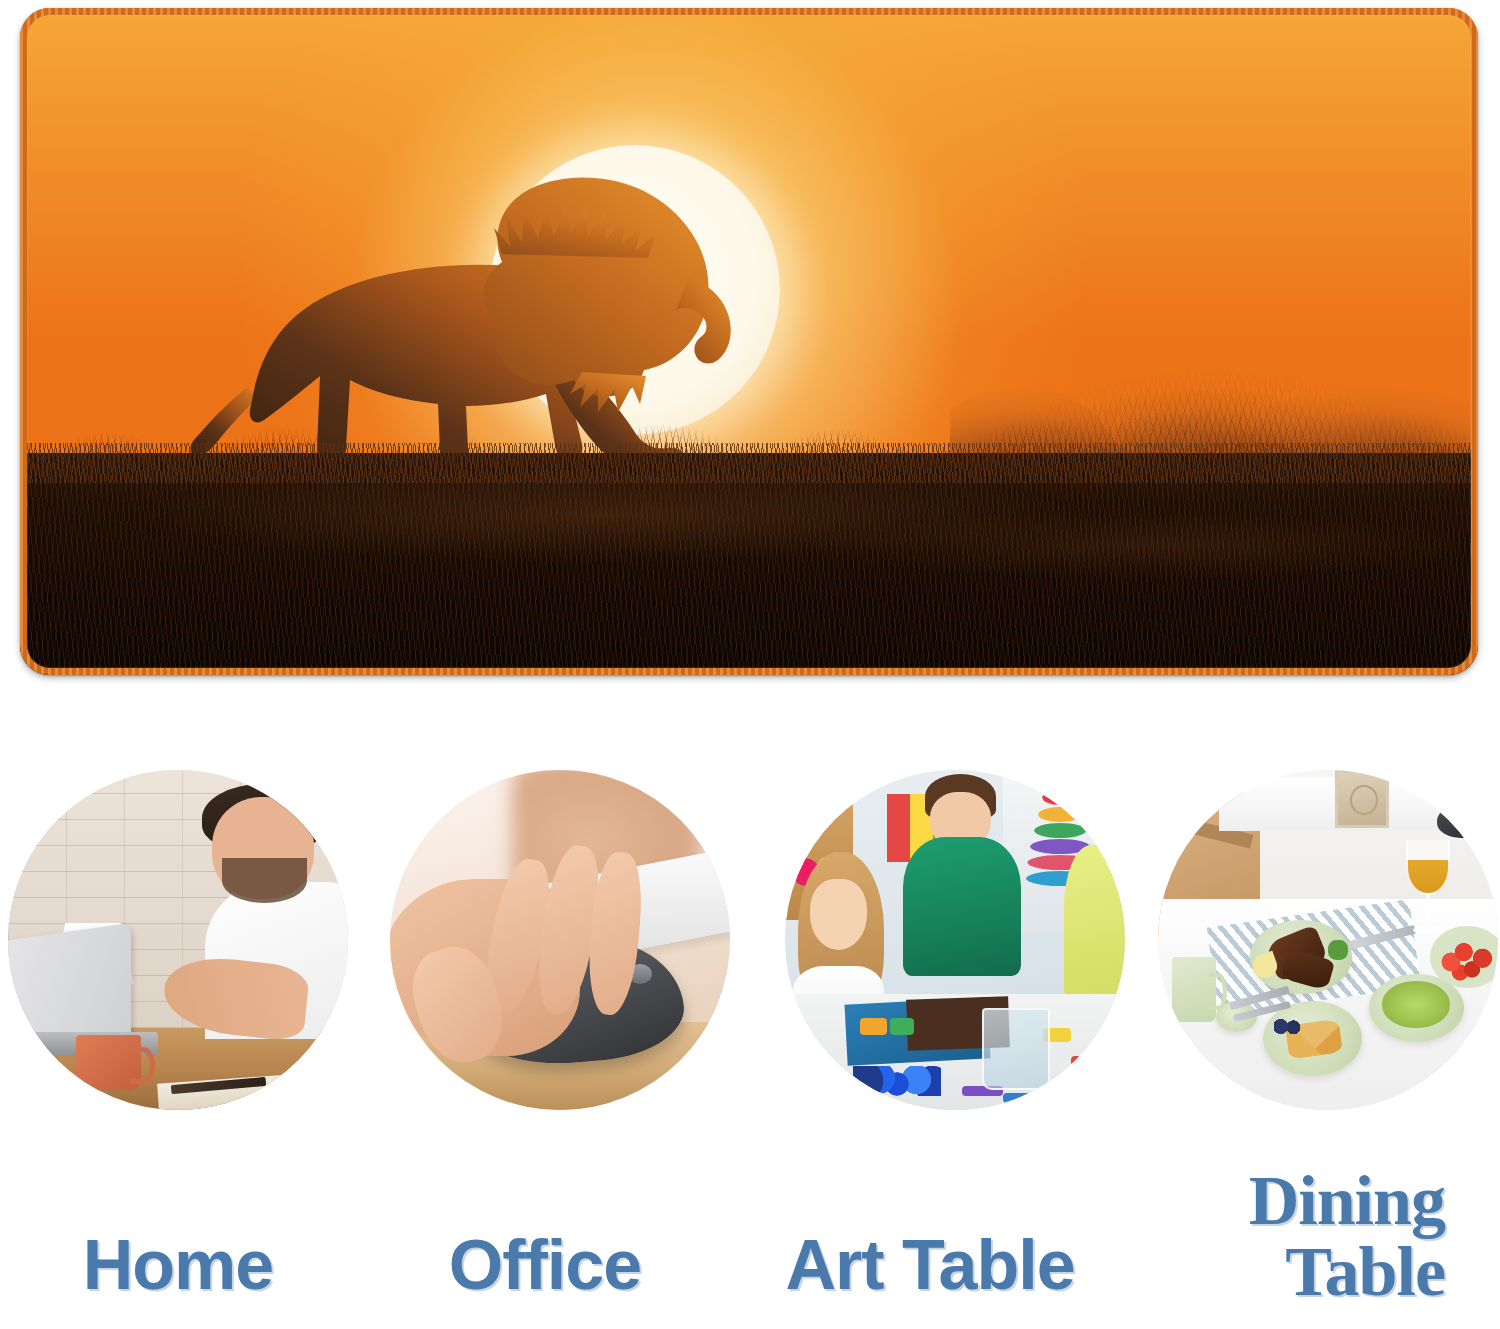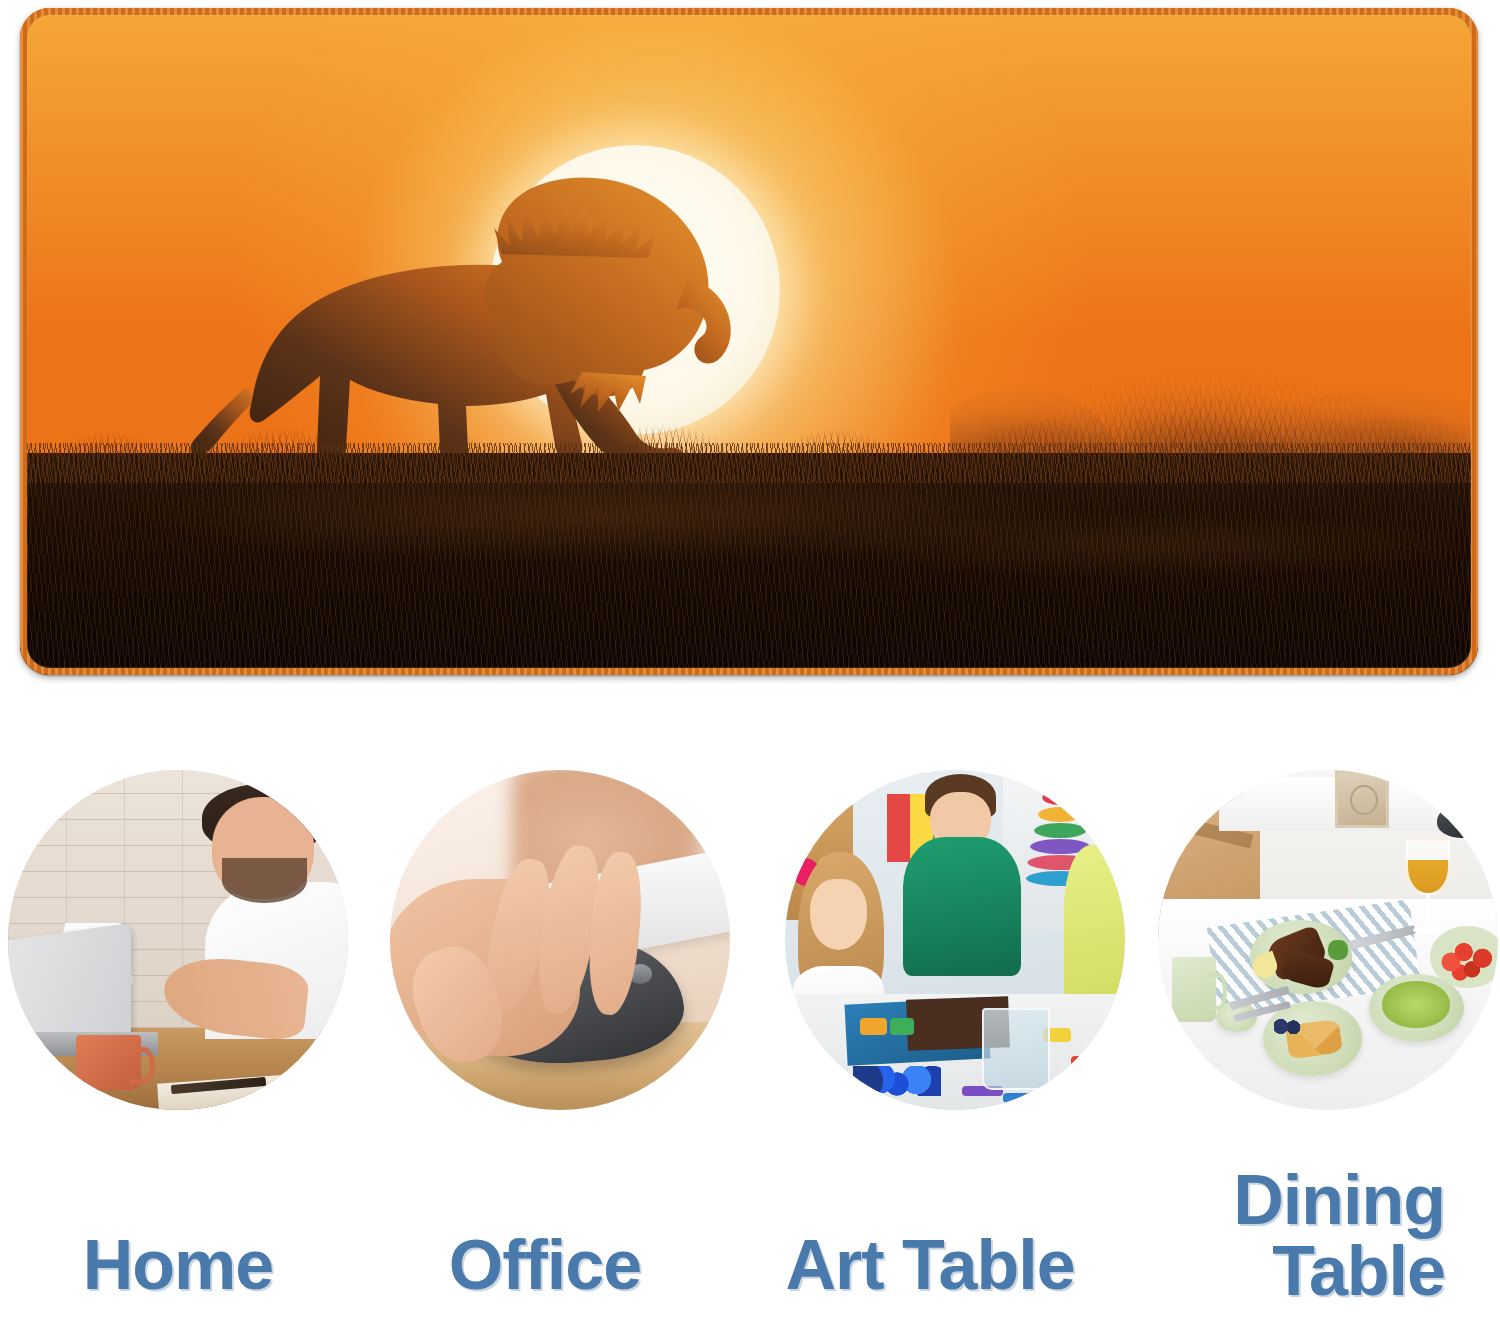--- a/index.html
+++ b/index.html
@@ -370,21 +370,21 @@
     font-weight:bold;
     font-size:70px;
     line-height:1.02;
     letter-spacing:-1px;
     text-shadow:2px 2px 0 rgba(120,150,180,.40);
     white-space:pre-line;
   }
   .l1{ left:0; top:80px; width:356px; text-align:center; }
   .l2{ left:380px; top:80px; width:330px; text-align:center; }
   .l3{ left:760px; top:80px; width:340px; text-align:center; }
-  .l4{ left:1100px; top:15px; width:345px; text-align:right; }
+  .l4{ left:1100px; top:15px; width:345px; text-align:right;font-family:Liberation Serif, serif; }
 </style>
 </head>
 <body>
 
 <div class="pad-stage">
 
   <div class="mousepad">
 
     <div class="sky">
       <div class="sky-warm"></div>

